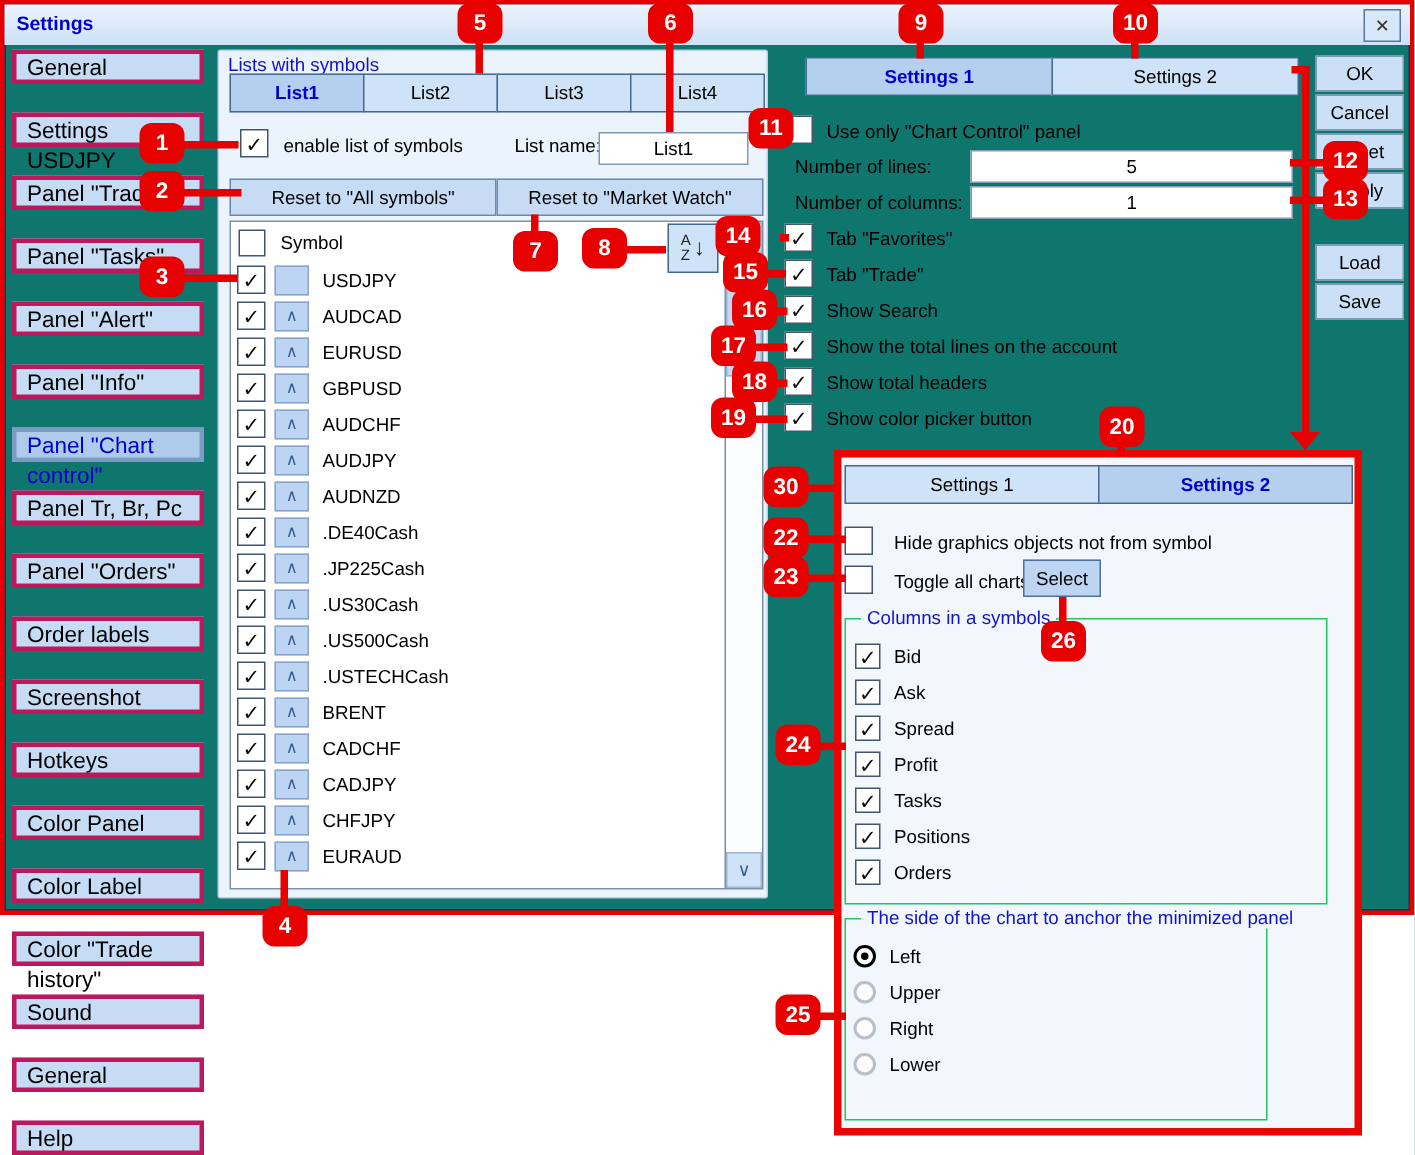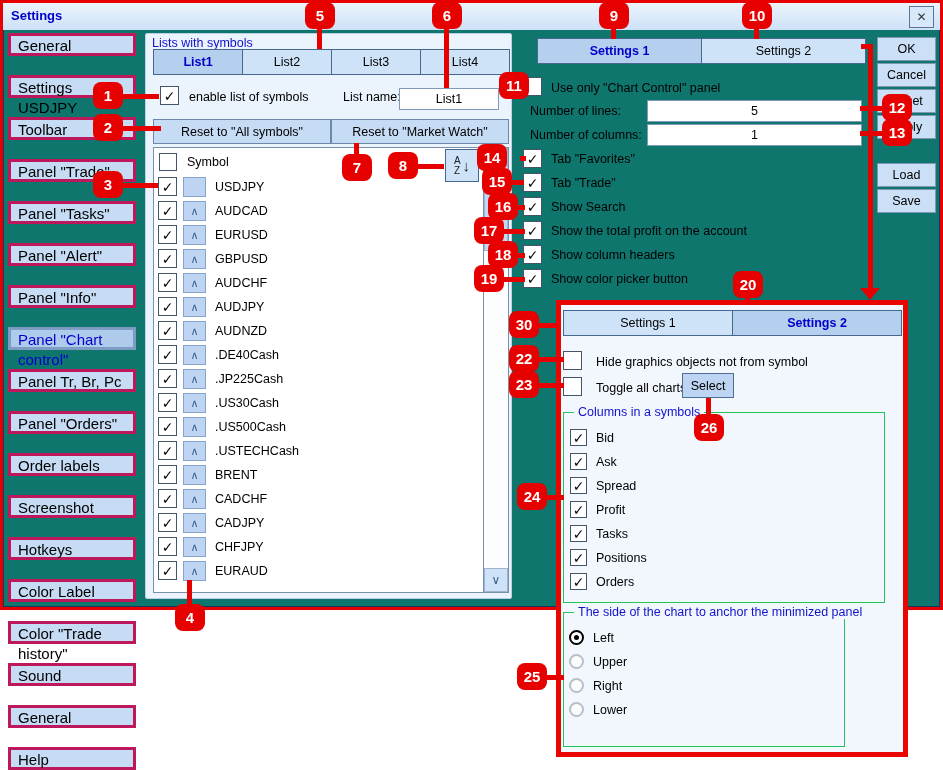--- a/index.html
+++ b/index.html
@@ -112,31 +112,31 @@
     <div id="titlebar">
       <span id="title">Settings</span>
       <div id="close-btn">
         <span>✕</span>
       </div>
     </div>
 
     <div id="sidebar">
         <div class="sb-item">General</div>
         <div class="sb-item">Settings USDJPY</div>
-        <div class="sb-item">Toolbar</div>
         <div class="sb-item">Panel "Trade"</div>
         <div class="sb-item">Panel "Tasks"</div>
         <div class="sb-item">Panel "Alert"</div>
         <div class="sb-item">Panel "Info"</div>
         <div class="sb-item sel">Panel "Chart control"</div>
         <div class="sb-item">Panel Tr, Br, Pc</div>
         <div class="sb-item">Panel "Orders"</div>
         <div class="sb-item">Order labels</div>
         <div class="sb-item">Screenshot</div>
         <div class="sb-item">Hotkeys</div>
+        <div class="sb-item">Color Panel</div>
         <div class="sb-item">Color Label</div>
         <div class="sb-item">Color "Trade history"</div>
         <div class="sb-item">Sound</div>
         <div class="sb-item">General</div>
         <div class="sb-item">Help</div>
       </div>
 
     <div id="mid-panel">
       <span id="lists-label">Lists with symbols</span>
       <div id="list-tabs" class="tabstrip">
@@ -364,27 +364,27 @@
         <div class="opt-row">
           <span class="cb">
             <span class="ck">✓</span>
           </span>
           <span class="lbl">Show Search</span>
         </div>
         <div class="opt-row">
           <span class="cb">
             <span class="ck">✓</span>
           </span>
-          <span class="lbl">Show the total profit on the account</span>
+          <span class="lbl">Show the total lines on the account</span>
         </div>
         <div class="opt-row">
           <span class="cb">
             <span class="ck">✓</span>
           </span>
-          <span class="lbl">Show column headers</span>
+          <span class="lbl">Show total headers</span>
         </div>
         <div class="opt-row">
           <span class="cb">
             <span class="ck">✓</span>
           </span>
           <span class="lbl">Show color picker button</span>
         </div>
       </div>
 
     <div class="btncol" style="top:37px;" id="btns-main">

